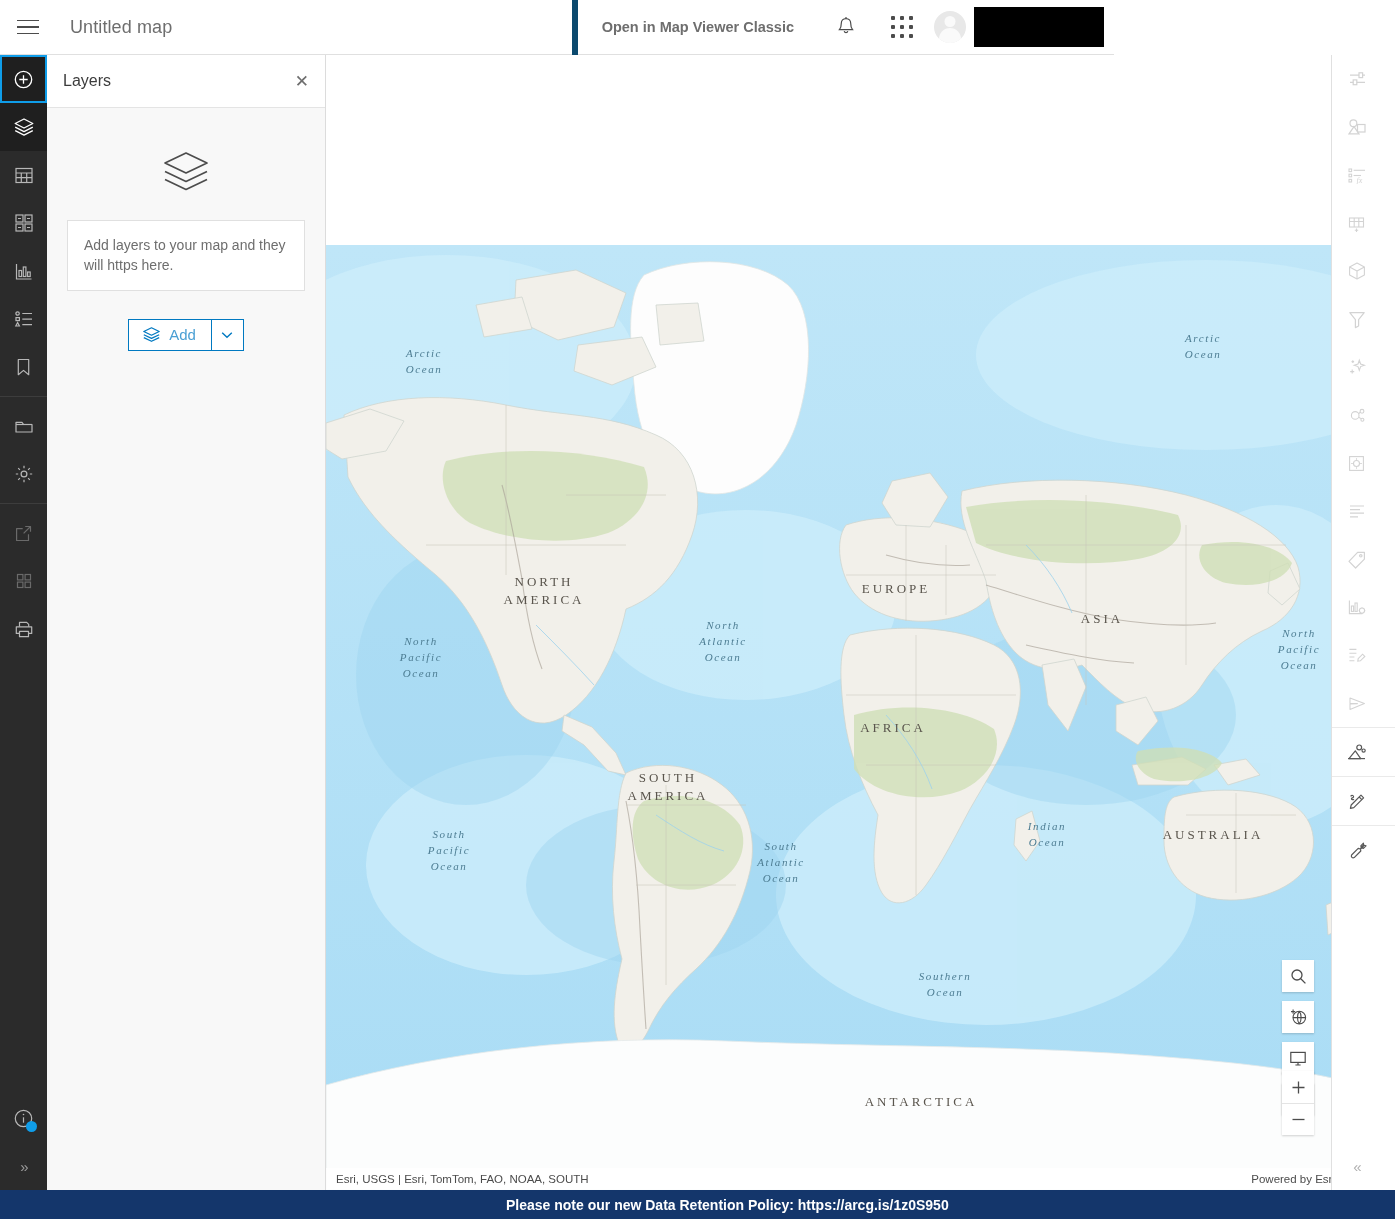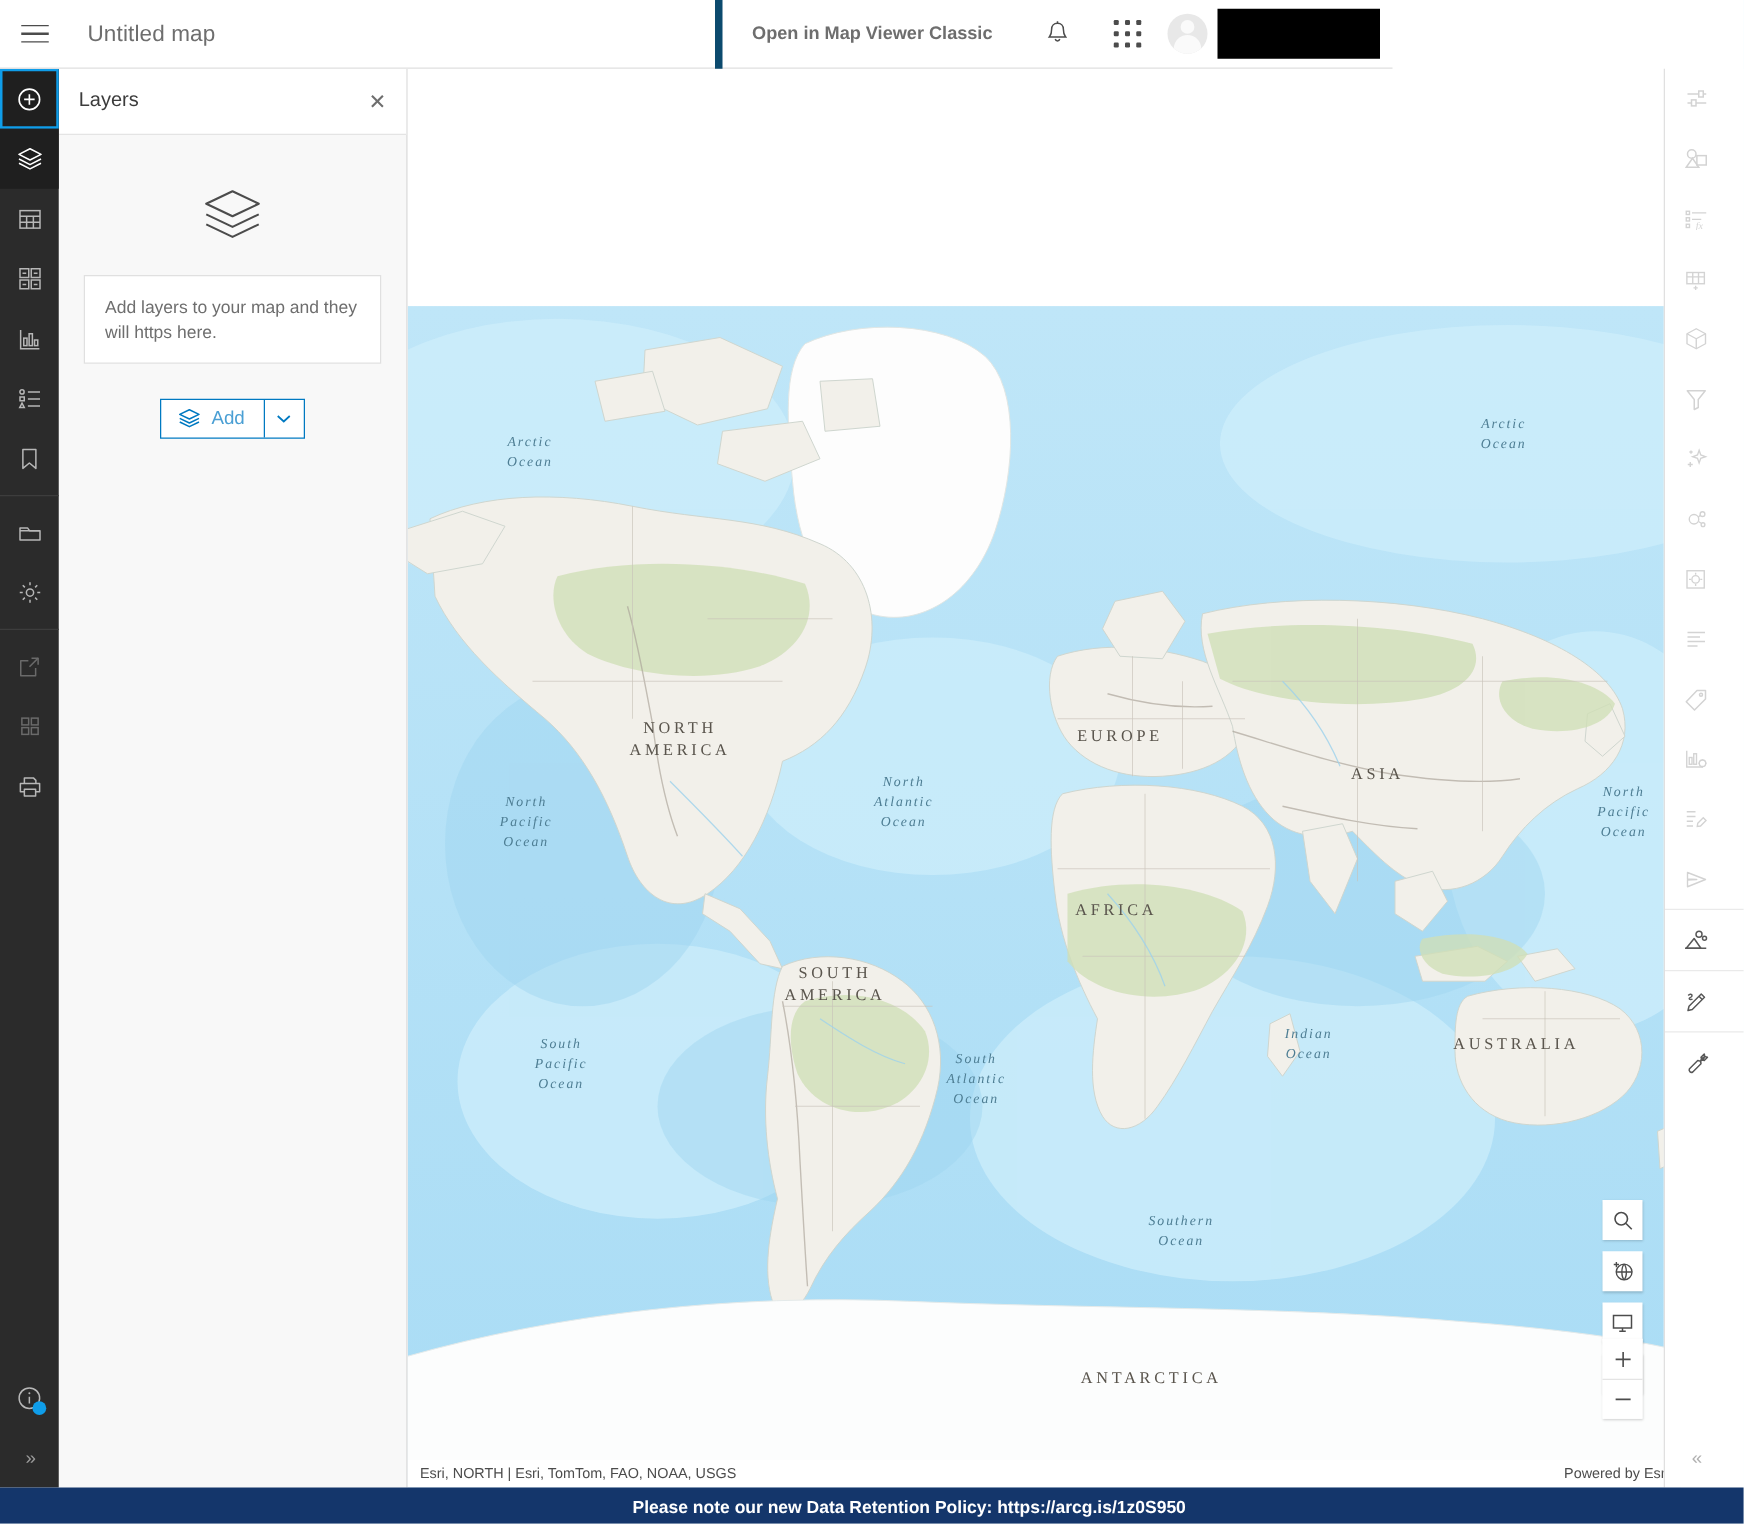--- a/index.html
+++ b/index.html
@@ -550,21 +550,21 @@
           </svg>
       </div>
       <div class="mw">
         <svg width="15" height="15" viewBox="0 0 15 15" stroke="#4c4c4c" stroke-width="1.3">
             <path d="M1.5 7.5h12"></path>
           </svg>
       </div>
     </div>
 
     <div class="attrib">
-      <span>Esri, NORTH | Esri, TomTom, FAO, NOAA, USGS</span>
+      <span>Esri, USGS | Esri, TomTom, FAO, NOAA, SOUTH</span>
       <span class="sp"></span>
       <span>Powered by Esri</span>
     </div>
   </div>
 
   <div class="rtools">
 
     <div class="rt-btn">
       <svg width="20" height="20" viewBox="0 0 20 20" fill="none" stroke-width="1.2">
         <path d="M3 6.2h9M15.6 6.2H18M3 13.3h3.2M9.8 13.3H18"></path>

